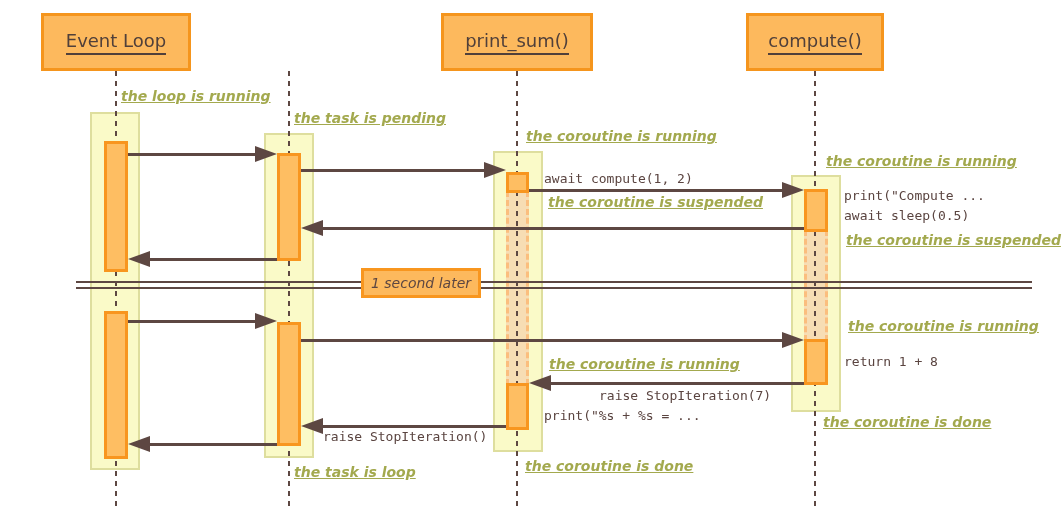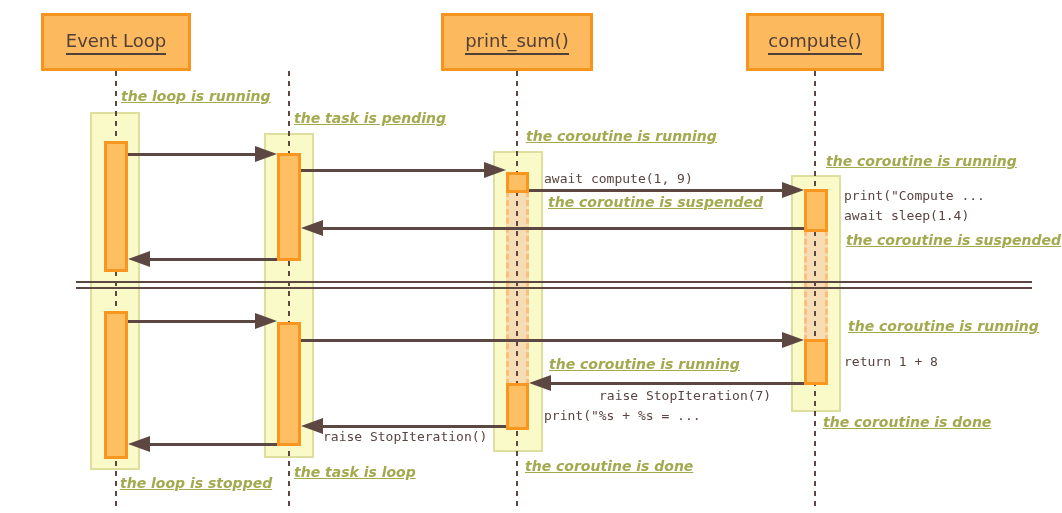--- a/index.html
+++ b/index.html
@@ -118,35 +118,37 @@
   <div class="participant" style="left:25px;width:150px;">
       <span>Event Loop</span>
     </div>
   <div class="participant" style="left:425px;width:152px;">
       <span>print_sum()</span>
     </div>
   <div class="participant" style="left:730px;width:138px;">
       <span>compute()</span>
     </div>
 
+  <div class="divider-box">
+      <span>1 second later</span>
+    </div>
 
   <span class="note" style="left:105px;top:88px;">the loop is running</span>
   <span class="note" style="left:278px;top:110px;">the task is pending</span>
   <span class="note" style="left:510px;top:128px;">the coroutine is running</span>
   <span class="note" style="left:810px;top:153px;">the coroutine is running</span>
   <span class="note" style="left:532px;top:194px;">the coroutine is suspended</span>
   <span class="note" style="left:830px;top:232px;">the coroutine is suspended</span>
   <span class="note" style="left:832px;top:318px;">the coroutine is running</span>
   <span class="note" style="left:533px;top:356px;">the coroutine is running</span>
   <span class="note" style="left:807px;top:414px;">the coroutine is done</span>
   <span class="note" style="left:509px;top:458px;">the coroutine is done</span>
   <span class="note" style="left:278px;top:464px;">the task is loop</span>
-  <span class="note" style="left:104px;top:475px;">the loop is stopped</span>
 
-  <span class="code" style="left:528px;top:171px;">await compute(1, 9)</span>
+  <span class="code" style="left:528px;top:171px;">await compute(1, 2)</span>
   <span class="code" style="left:828px;top:188px;">print("Compute ...</span>
-  <span class="code" style="left:828px;top:208px;">await sleep(1.4)</span>
+  <span class="code" style="left:828px;top:208px;">await sleep(0.5)</span>
   <span class="code" style="left:828px;top:354px;">return 1 + 8</span>
   <span class="code" style="left:583px;top:388px;">raise StopIteration(7)</span>
   <span class="code" style="left:528px;top:408px;">print("%s + %s = ...</span>
   <span class="code" style="left:307px;top:429px;">raise StopIteration()</span>
 
 </div>
 
 </body></html>

